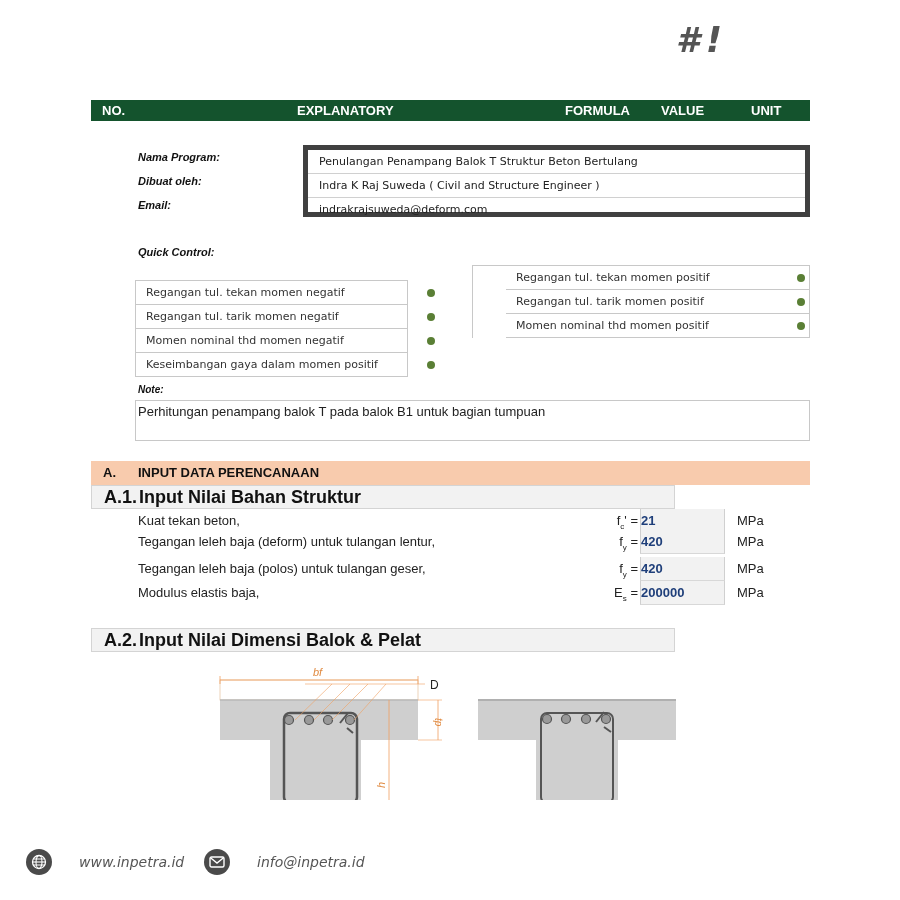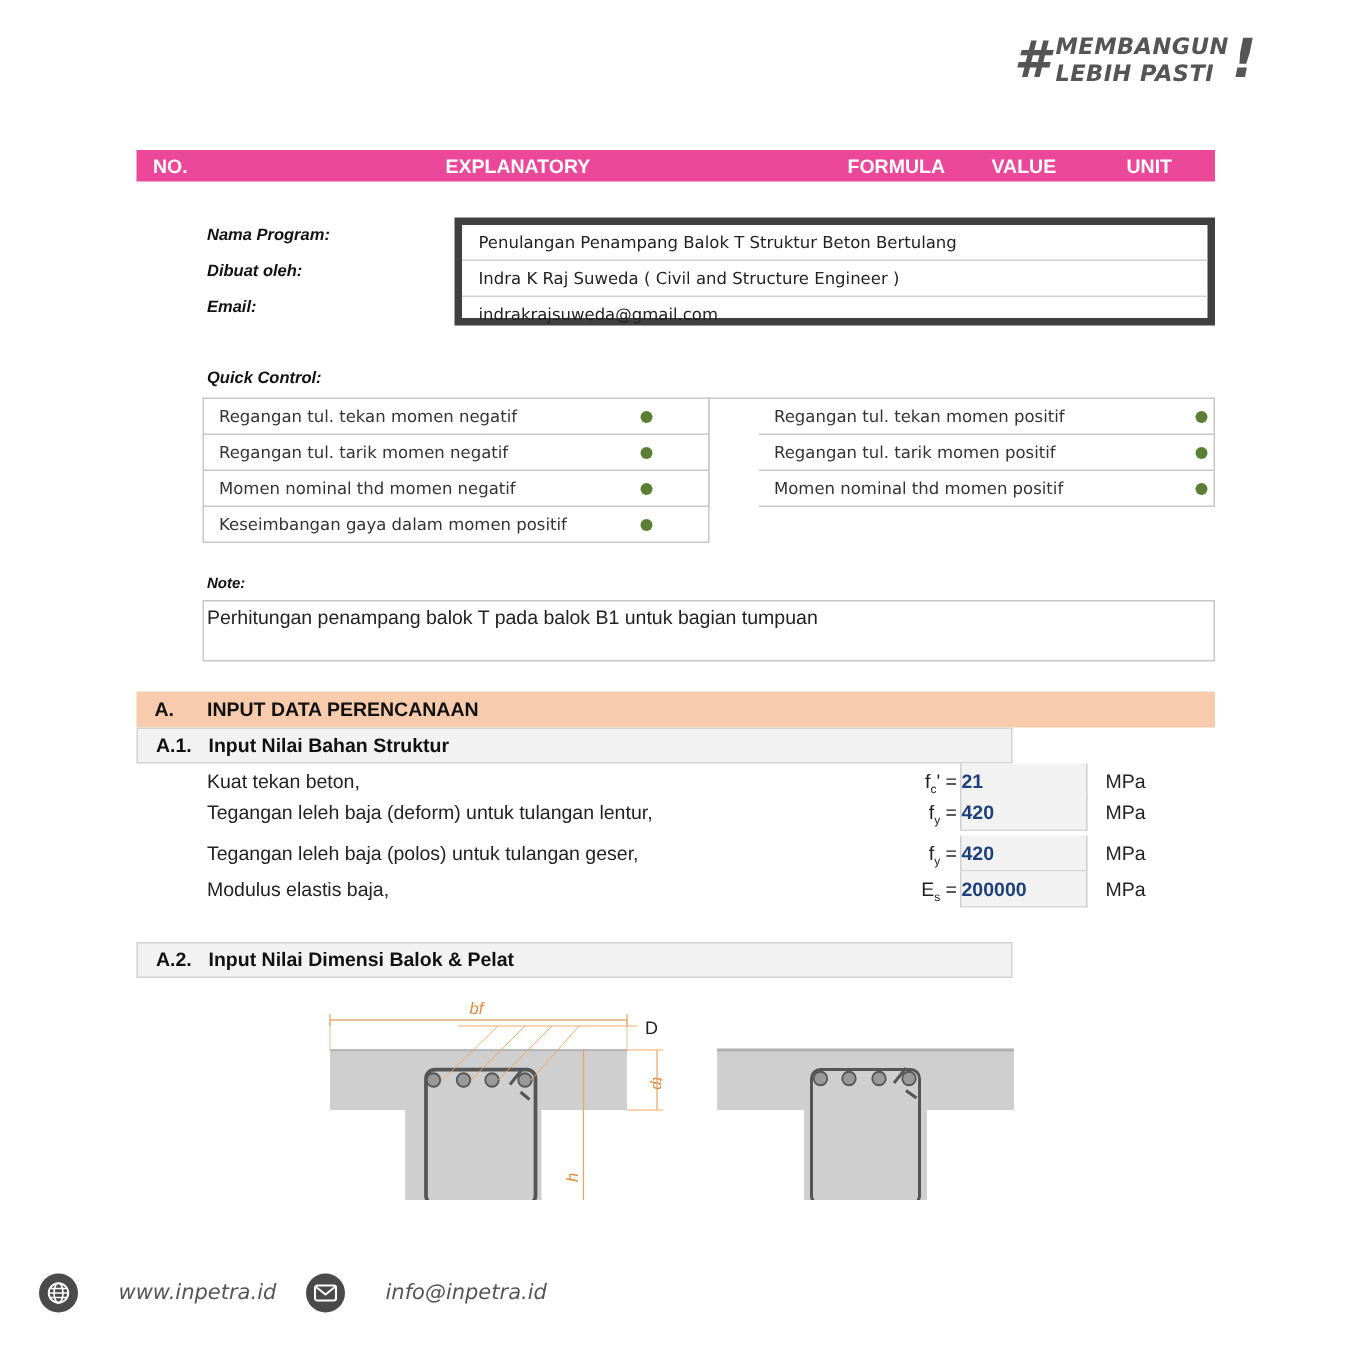--- a/index.html
+++ b/index.html
@@ -4,84 +4,80 @@
 <style>
   * { box-sizing: border-box; margin: 0; padding: 0; }
   html, body { width: 900px; height: 900px; background: #ffffff; overflow: hidden; }
   body { position: relative; font-family: "DejaVu Sans", sans-serif; color: #222; }
 
   .brand { position: absolute; left: 676px; top: 18px; height: 44px; display: flex; align-items: center; }
   .brand .hash { font-family: "DejaVu Sans", sans-serif; font-weight: bold; font-style: italic; font-size: 34px; color: #555; margin-right: 4px; line-height: 1; }
   .brand .lines { display: flex; flex-direction: column; font-family: "DejaVu Sans", sans-serif; font-weight: bold; font-style: italic; font-size: 15px; color: #555; line-height: 18px; letter-spacing: 0.3px; }
   .brand .bang { font-family: "DejaVu Sans", sans-serif; font-weight: bold; font-style: italic; font-size: 36px; color: #555; margin-left: 2px; line-height: 1; }
 
-  .hdr { position: absolute; left: 91px; top: 100px; width: 719px; height: 21px; background: #ec4899; color: #fff; font-family: "Liberation Sans", sans-serif; font-weight: bold; font-size: 13px; }
+  .hdr { position: absolute; left: 91px; top: 100px; width: 719px; height: 21px; background: #14532d; color: #fff; font-family: "Liberation Sans", sans-serif; font-weight: bold; font-size: 13px; }
   .hdr span { position: absolute; top: 3px; }
 
   .info-label { position: absolute; left: 138px; font-family: "Liberation Sans", sans-serif; font-weight: bold; font-style: italic; font-size: 11px; color: #111; }
   .info-box { position: absolute; left: 303px; top: 145px; width: 507px; height: 72px; border: 5px solid #404040; }
   .info-row { height: 24px; border-bottom: 1px solid #d0d0d0; font-size: 11px; line-height: 23px; padding-left: 11px; color: #222; font-family: "DejaVu Sans", sans-serif; }
   .info-row:last-child { border-bottom: none; }
 
   .qc-title { position: absolute; left: 138px; top: 246px; font-family: "Liberation Sans", sans-serif; font-weight: bold; font-style: italic; font-size: 11px; color: #111; }
   .qc-col { position: absolute; border: 1px solid #c8c8c8; border-bottom: none; }
   .qc-row { height: 24px; border-bottom: 1px solid #c8c8c8; position: relative; font-size: 11px; line-height: 23px; padding-left: 10px; color: #333; }
   .qc-dot { position: absolute; top: 8px; width: 8px; height: 8px; border-radius: 50%; background: #5a7f35; }
 
   .note-title { position: absolute; left: 138px; top: 384px; font-family: "Liberation Sans", sans-serif; font-weight: bold; font-style: italic; font-size: 10px; color: #111; }
   .note-box { position: absolute; left: 135px; top: 400px; width: 675px; height: 41px; border: 1px solid #c8c8c8; font-family: "Liberation Sans", sans-serif; font-size: 13px; padding: 3px 2px; color: #222; }
 
   .sec-a { position: absolute; left: 91px; top: 461px; width: 719px; height: 24px; background: #f8cbad; font-family: "Liberation Sans", sans-serif; font-weight: bold; font-size: 13px; line-height: 24px; color: #111; }
-  .sub { position: absolute; left: 91px; width: 584px; height: 24px; background: #f2f2f2; border: 1px solid #d4d4d4; font-family: "Liberation Sans", sans-serif; font-weight: bold; font-size: 13px; line-height: 22px; color: #111; }
+  .sub { position: absolute; left: 91px; width: 584px; height: 24px; background: #f2f2f2; border: 1px solid #d4d4d4; font-family: "Liberation Sans", sans-serif; font-weight: bold; font-size: 18px; line-height: 22px; color: #111; }
   .sec-a .n, .sub .n { position: absolute; left: 12px; }
   .sec-a .t, .sub .t { position: absolute; left: 47px; text-align: center; }
 
   .prow { position: absolute; left: 91px; width: 719px; height: 24px; font-family: "Liberation Sans", sans-serif; font-size: 13px; }
   .prow .lbl { position: absolute; left: 47px; top: 4px; color: #222; }
   .prow .sym { position: absolute; right: 172px; top: 4px; color: #222; text-align: right; }
   .prow .val { position: absolute; left: 549px; top: 0; width: 85px; height: 24px; background: #f2f2f2; border-left: 1px solid #d0d0d0; border-right: 1px solid #d0d0d0; border-bottom: 1px solid #d8d8d8; color: #1f3f7a; font-weight: bold; text-align: left; line-height: 23px; }
   .prow .unit { position: absolute; left: 646px; top: 4px; color: #222; }
 
   .diagram { position: absolute; left: 210px; top: 660px; }
 
   .footer-item { position: absolute; top: 849px; display: flex; align-items: center; }
   .footer-icon { width: 26px; height: 26px; border-radius: 50%; background: #4a4a4a; display: flex; align-items: center; justify-content: center; }
   .footer-text { margin-left: 27px; font-family: "DejaVu Sans", sans-serif; font-style: italic; font-size: 14px; color: #555; }
 </style>
 </head>
 <body>
 
 <div class="brand">
   <span class="hash">#</span>
-  <div class="lines">
-    <span>MEMBANGUN</span>
-    <span>LEBIH PASTI</span>
-  </div>
   <span class="bang">!</span>
 </div>
 
 <div class="hdr">
   <span style="left:11px">NO.</span>
   <span style="left:206px">EXPLANATORY</span>
   <span style="left:474px">FORMULA</span>
   <span style="left:570px">VALUE</span>
   <span style="left:660px">UNIT</span>
 </div>
 
 <span class="info-label" style="top:151px">Nama Program:</span>
 <span class="info-label" style="top:175px">Dibuat oleh:</span>
 <span class="info-label" style="top:199px">Email:</span>
 <div class="info-box">
   <div class="info-row">Penulangan Penampang Balok T Struktur Beton Bertulang</div>
   <div class="info-row">Indra K Raj Suweda ( Civil and Structure Engineer )</div>
-  <div class="info-row">indrakrajsuweda@gmail.com</div>
+  <div class="info-row">indrakrajsuweda@deform.com</div>
 </div>
 
 <span class="qc-title">Quick Control:</span>
-<div class="qc-col" style="left:135px; top:265px; width:338px;">
+<div class="qc-col" style="left:135px; top:280px; width:273px;">
   <div class="qc-row">
     <span>Regangan tul. tekan momen negatif</span>
     <span class="qc-dot" style="left:291px"></span>
   </div>
   <div class="qc-row">
     <span>Regangan tul. tarik momen negatif</span>
     <span class="qc-dot" style="left:291px"></span>
   </div>
   <div class="qc-row">
     <span>Momen nominal thd momen negatif</span>

